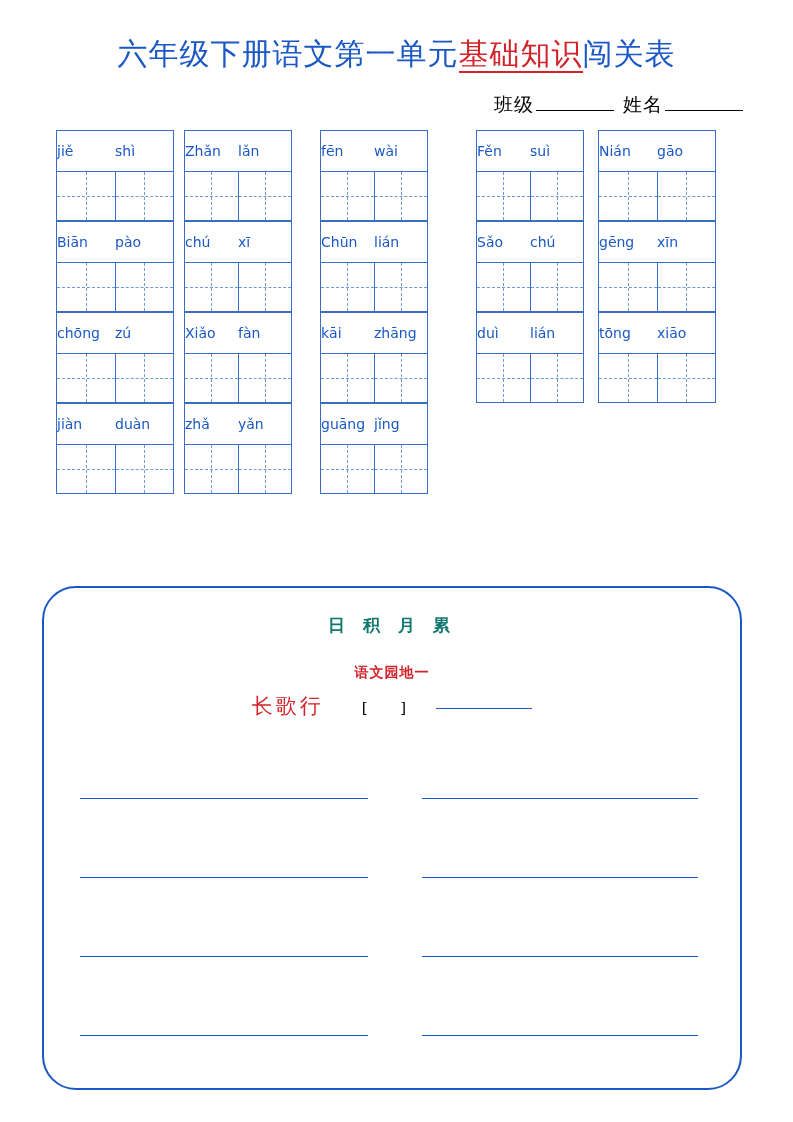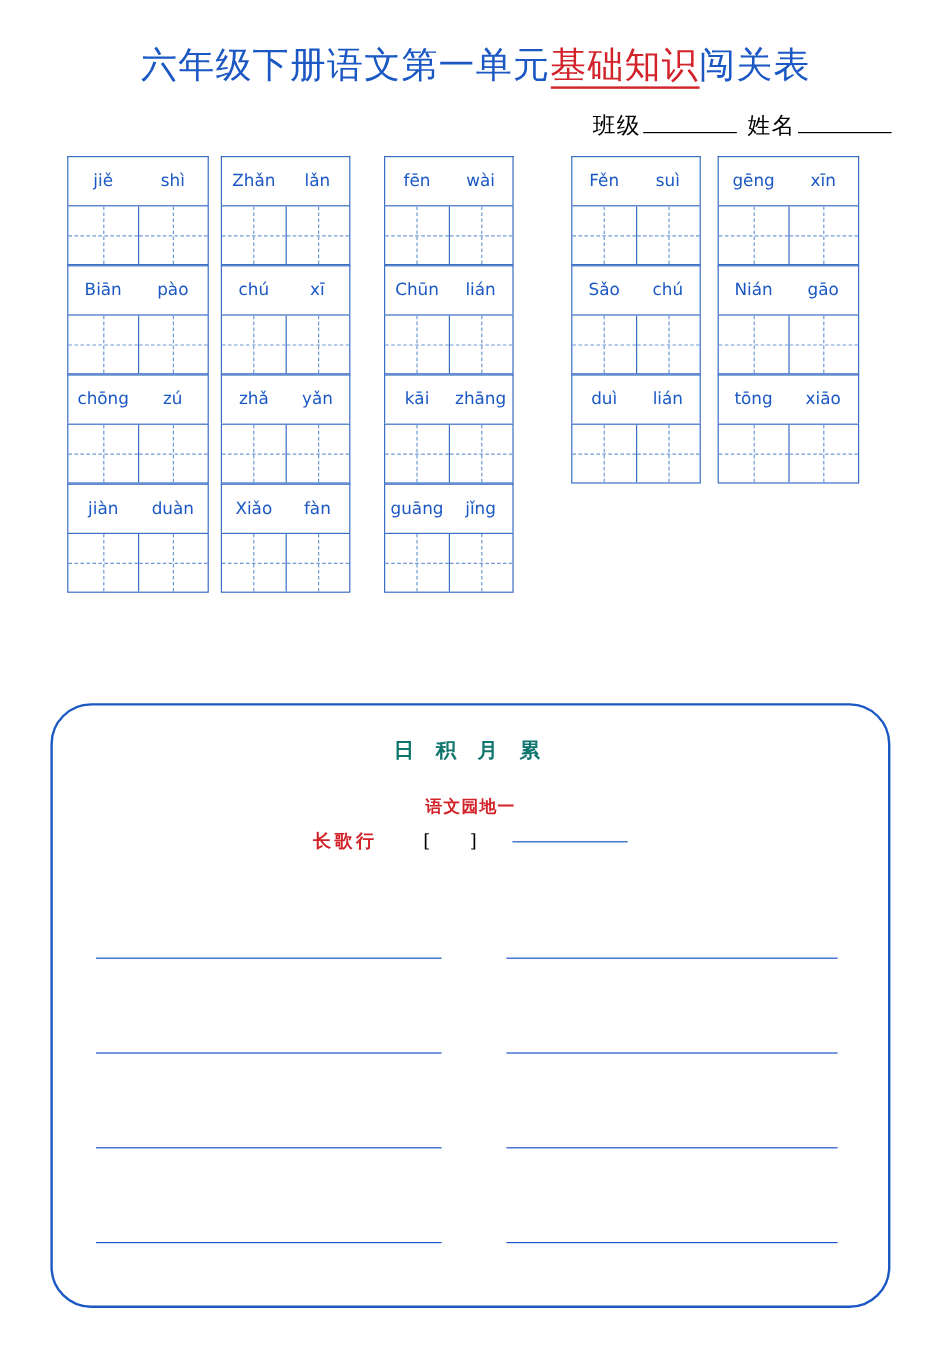--- a/index.html
+++ b/index.html
@@ -73,21 +73,20 @@
   .pinyin-row {
     display: flex;
     height: 41px;
     align-items: center;
     border: 1px solid #3b6fc4;
     border-bottom: none;
     box-sizing: border-box;
   }
   .pinyin-cell {
     flex: 1 1 0;
-    text-align: center;
     font-size: 14px;
     color: #1b58c4;
     font-family: "DejaVu Sans", sans-serif;
     white-space: nowrap;
     overflow: hidden;
   }
   .grid-row {
     display: flex;
     height: 50px;
     border: 1px solid #3b6fc4;
@@ -156,24 +155,24 @@
   }
   .poem-row {
     position: absolute;
     top: 104px;
     left: 0;
     width: 100%;
     text-align: center;
     white-space: nowrap;
   }
   .poem-title {
-    font-size: 15px;
+    font-size: 21px;
     color: #d2232a;
     font-family: "DejaVu Serif", serif;
-    font-weight: bold;
+    font-weight: normal;
     letter-spacing: 3px;
   }
   .poem-bracket {
     font-size: 15px;
     color: #000;
     font-family: "DejaVu Serif", serif;
     margin-left: 38px;
     letter-spacing: 14px;
   }
   .poem-blank {
@@ -269,38 +268,38 @@
             <div class="pinyin-cell">chú</div>
             <div class="pinyin-cell">xī</div>
           </div>
           <div class="grid-row last">
             <div class="gcell"></div>
             <div class="gcell"></div>
           </div>
         </div>
         <div class="block">
           <div class="pinyin-row">
+            <div class="pinyin-cell">Xiǎo</div>
+            <div class="pinyin-cell">fàn</div>
+          </div>
+          <div class="grid-row last">
+            <div class="gcell"></div>
+            <div class="gcell"></div>
+          </div>
+        </div>
+        <div class="block">
+          <div class="pinyin-row">
             <div class="pinyin-cell">zhǎ</div>
             <div class="pinyin-cell">yǎn</div>
           </div>
           <div class="grid-row last">
             <div class="gcell"></div>
             <div class="gcell"></div>
           </div>
         </div>
-        <div class="block">
-          <div class="pinyin-row">
-            <div class="pinyin-cell">Xiǎo</div>
-            <div class="pinyin-cell">fàn</div>
-          </div>
-          <div class="grid-row last">
-            <div class="gcell"></div>
-            <div class="gcell"></div>
-          </div>
-        </div>
       </div>
       <div class="col" style="left: 264px; width: 108px;">
         <div class="block">
           <div class="pinyin-row">
             <div class="pinyin-cell">fēn</div>
             <div class="pinyin-cell">wài</div>
           </div>
           <div class="grid-row last">
             <div class="gcell"></div>
             <div class="gcell"></div>
@@ -365,32 +364,32 @@
           </div>
           <div class="grid-row last">
             <div class="gcell"></div>
             <div class="gcell"></div>
           </div>
         </div>
       </div>
       <div class="col" style="left: 542px; width: 118px;">
         <div class="block">
           <div class="pinyin-row">
+            <div class="pinyin-cell">Nián</div>
+            <div class="pinyin-cell">gāo</div>
+          </div>
+          <div class="grid-row last">
+            <div class="gcell"></div>
+            <div class="gcell"></div>
+          </div>
+        </div>
+        <div class="block">
+          <div class="pinyin-row">
             <div class="pinyin-cell">gēng</div>
             <div class="pinyin-cell">xīn</div>
-          </div>
-          <div class="grid-row last">
-            <div class="gcell"></div>
-            <div class="gcell"></div>
-          </div>
-        </div>
-        <div class="block">
-          <div class="pinyin-row">
-            <div class="pinyin-cell">Nián</div>
-            <div class="pinyin-cell">gāo</div>
           </div>
           <div class="grid-row last">
             <div class="gcell"></div>
             <div class="gcell"></div>
           </div>
         </div>
         <div class="block">
           <div class="pinyin-row">
             <div class="pinyin-cell">tōng</div>
             <div class="pinyin-cell">xiāo</div>

